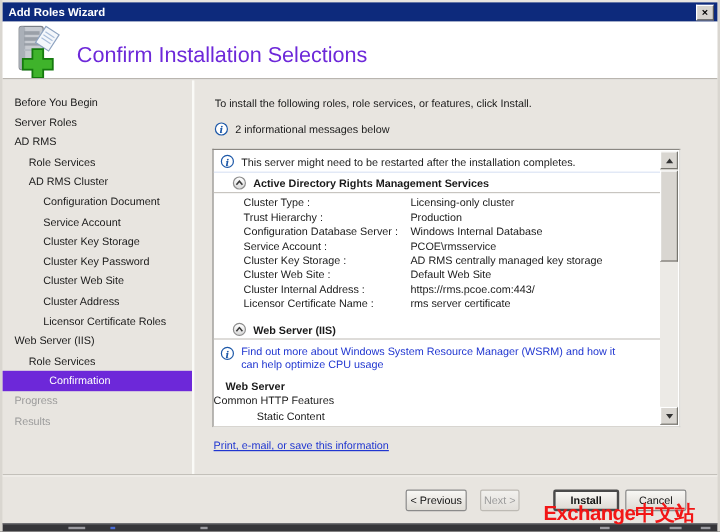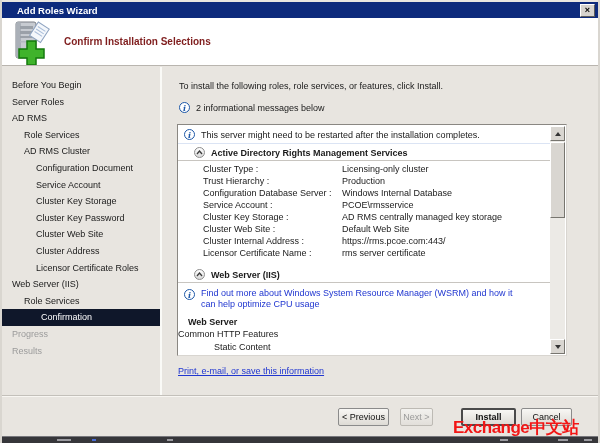--- a/index.html
+++ b/index.html
@@ -8,42 +8,42 @@
     position:relative; width:600px; height:443px;
     background:#e8e5e0;
     font-family:"Liberation Sans","DejaVu Sans",sans-serif;
     font-size:9px; color:#1a1a1a;
     border-left:2px solid #d9d6d0; border-right:2px solid #d9d6d0;
     overflow:hidden;
   }
   
   .titlebar {
     position:absolute; top:2px; left:0; right:0; height:16px;
-    background:#0d2a7c; display:flex; align-items:center; padding:0 3px 0 15px;
+    background:#0d2a7c; display:flex; align-items:center; padding:0 3px 0 5px;
   }
   .titlebar .title { color:#fff; font-weight:bold; font-size:9.5px; flex:1; }
   .close-btn {
     width:15px; height:13px; background:#d6d3ce; cursor:default;
     border:1px solid; border-color:#ffffff #5a5a5a #5a5a5a #ffffff;
     display:flex; align-items:center; justify-content:center;
     font-size:9px; font-weight:bold; color:#000; line-height:1;
   }
   
   .header {
     position:absolute; top:18px; left:0; right:0; height:48px;
     background:#ffffff; border-bottom:1px solid #b9b5af;
   }
   .header .hicon { position:absolute; left:8px; top:3px; }
-  .header .htitle { position:absolute; left:62px; top:18px; font-size:10px; font-weight:bold; color:#7f1d1d; }
+  .header .htitle { position:absolute; left:62px; top:18px; font-size:18px; font-weight:normal; color:#6d28d9; }
   
   .sidebar { position:absolute; top:67px; left:0; width:158px; bottom:48px; padding-top:10px; }
   .sidebar-divider { position:absolute; top:67px; left:158px; width:2px; bottom:48px; background:#fafaf7; }
   .nav-item { height:16.6px; line-height:16.6px; white-space:nowrap; cursor:default; }
   .ind0 { padding-left:10px; } .ind1 { padding-left:22px; } .ind2 { padding-left:34px; }
-  .nav-item.selected { background:#0f172a; color:#fff;padding-left:39px; }
+  .nav-item.selected { background:#6d28d9; color:#fff;padding-left:39px; }
   .nav-item.disabled { color:#9b9b9b; }
   
   .content { position:absolute; left:160px; top:67px; right:0; bottom:0; }
   .intro { position:absolute; left:17px; top:14px; }
   .info-summary { position:absolute; left:17px; top:35px; display:flex; align-items:center; gap:6px; }
   .iicon {
     width:11px; height:11px; border-radius:50%; flex:0 0 11px;
     border:1px solid #1d58a8; background:#fff; color:#1d58a8;
     font-family:"DejaVu Serif",serif; font-style:italic; font-weight:bold; font-size:8px;
     display:flex; align-items:center; justify-content:center; line-height:1;

